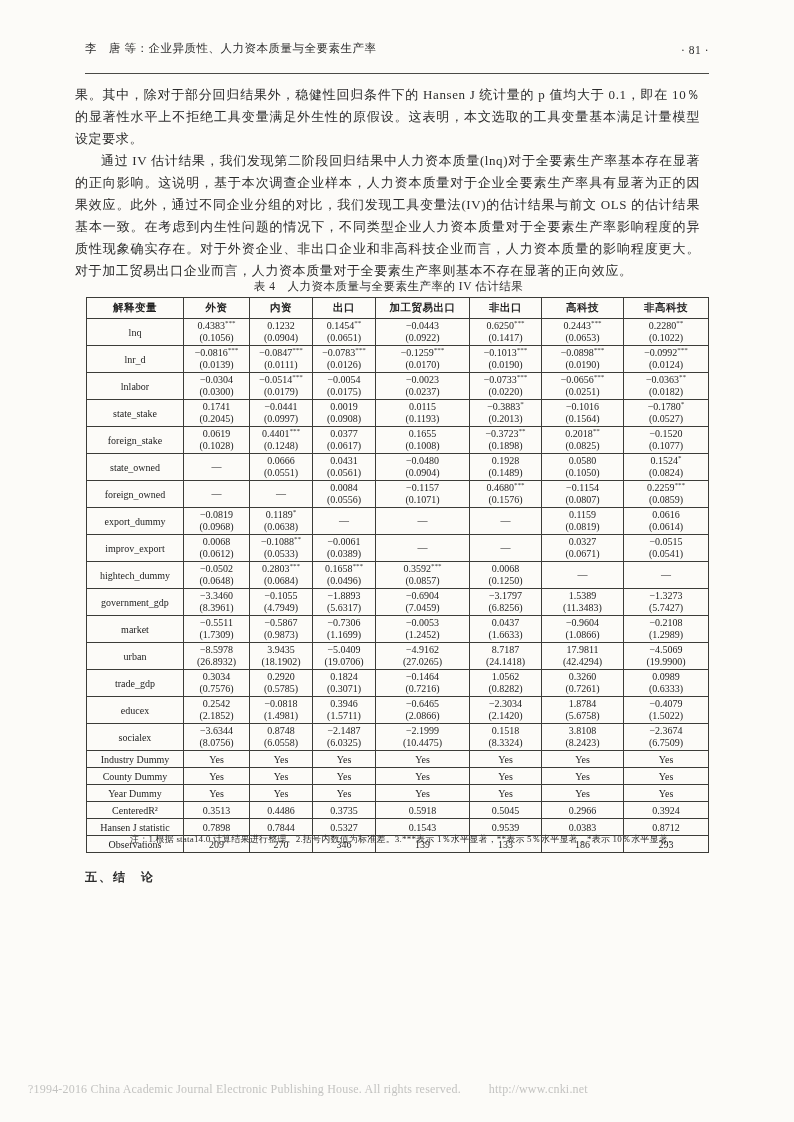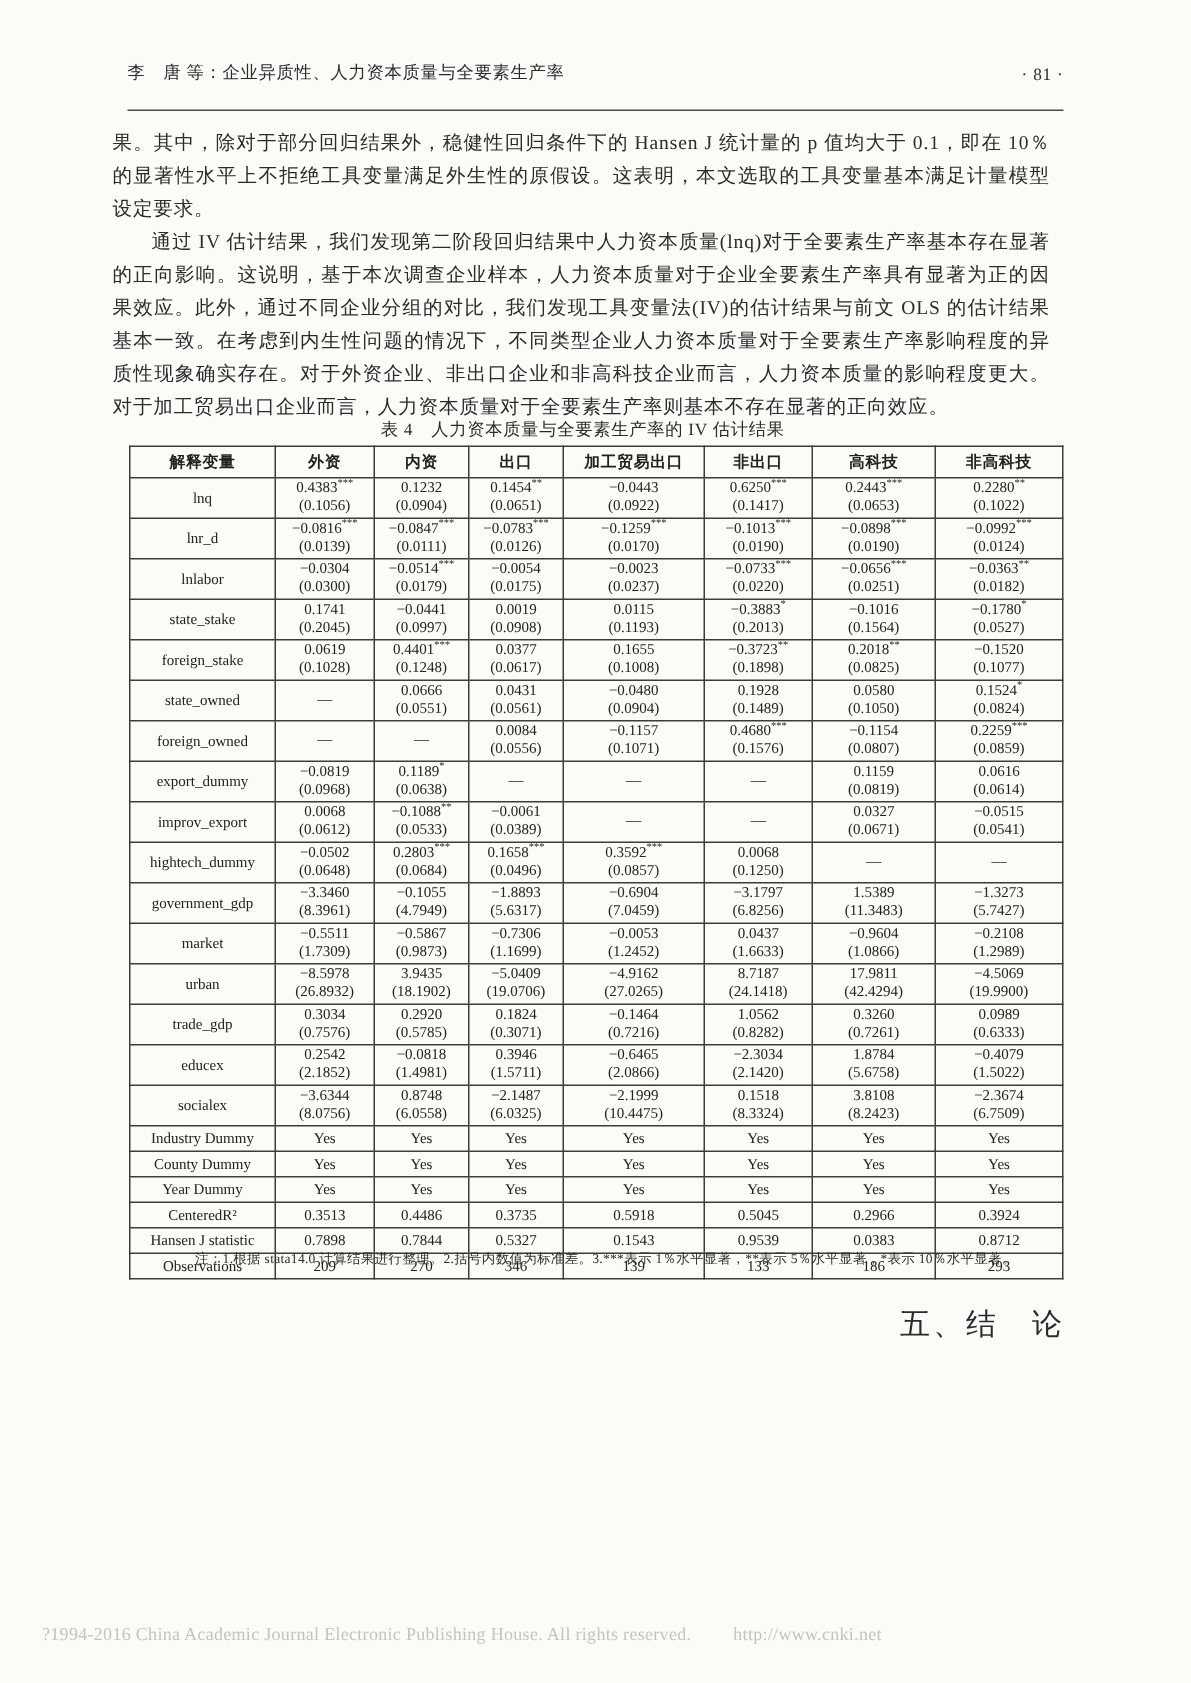--- a/index.html
+++ b/index.html
@@ -58,21 +58,21 @@
   table.iv .simple-row td,.simple-row th{height:16px;font-weight:normal;}
   .cline{line-height:12.5px;}
   sup.stars{font-size:7px;vertical-align:super;line-height:0;}
   .tbl-note{
     position:absolute;top:833px;left:86px;width:624px;
     font-size:9px;letter-spacing:.2px;color:#2d2d2d;margin-left:44px;
   }
   
   .section-heading{
     position:absolute;top:869px;left:85px;width:625px;
-    text-align:right;font-weight:normal;font-size:20px;letter-spacing:2px;
+    text-align:left;font-weight:bold;font-size:12px;letter-spacing:2px;
   }
   
   .footer{
     position:absolute;top:1082px;left:28px;width:740px;
     font-size:12px;color:#c3c3c1;letter-spacing:.2px;
     display:flex;gap:28px;white-space:nowrap;
   }
 </style>
 </head>
 <body>

